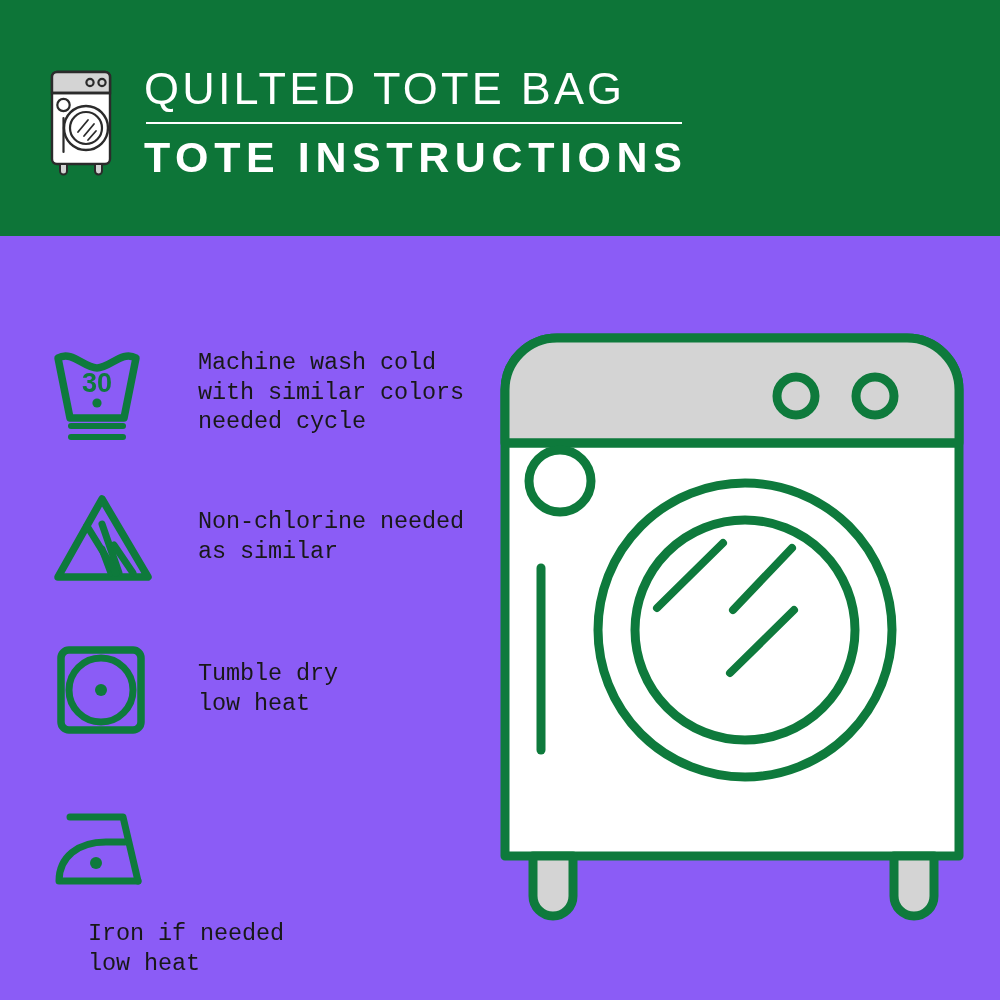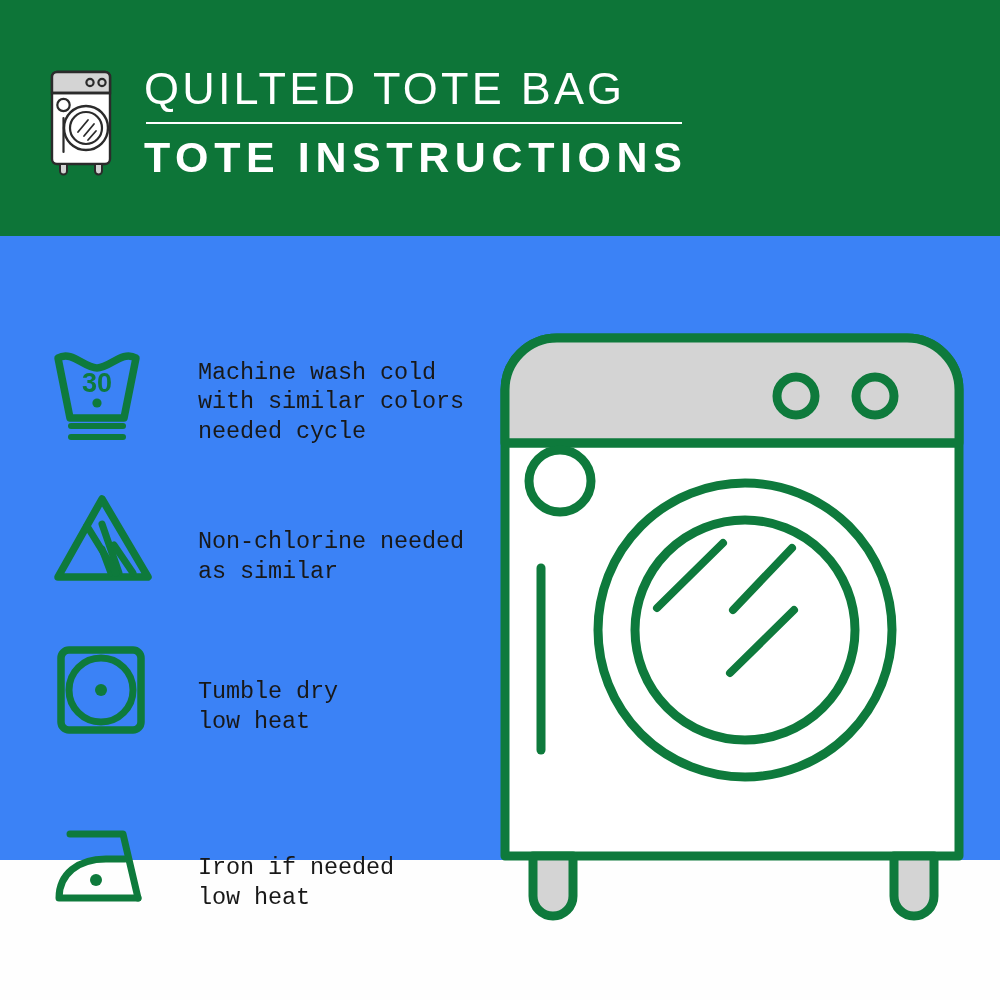--- a/index.html
+++ b/index.html
@@ -9,22 +9,22 @@
   body {
     width: 1000px;
     height: 1000px;
     background: #FEFEFE;
     font-family: "Liberation Sans", sans-serif;
     overflow: hidden;
   }
   .poster {
     position: relative;
     width: 1000px;
-    height: 860px;
-    background: #3b82f6;
+    height: 1000px;
+    background: #8b5cf6;
   }
 
   
   .header-band {
     position: absolute;
     left: 0;
     top: 0;
     width: 1000px;
     height: 236px;
     background: #0D7538;
@@ -74,27 +74,27 @@
     position: absolute;
     left: 0;
     top: 236px;
     width: 480px;
     height: 764px;
   }
   .care-item {
     position: absolute;
     left: 50px;
     display: flex;
-    align-items: flex-end;
+    align-items: flex-start;
     width: 430px;
   }
   .care-item-1 { top: 110px; }
   .care-item-2 { top: 255px; }
   .care-item-3 { top: 405px; }
-  .care-item-4 { top: 586px; }
+  .care-item-4 { top: 559px; flex-direction: column; }
 
   .care-symbol {
     width: 110px;
     flex: 0 0 110px;
     display: flex;
     align-items: center;
     justify-content: flex-start;
   }
   .care-text {
     margin-left: 38px;

